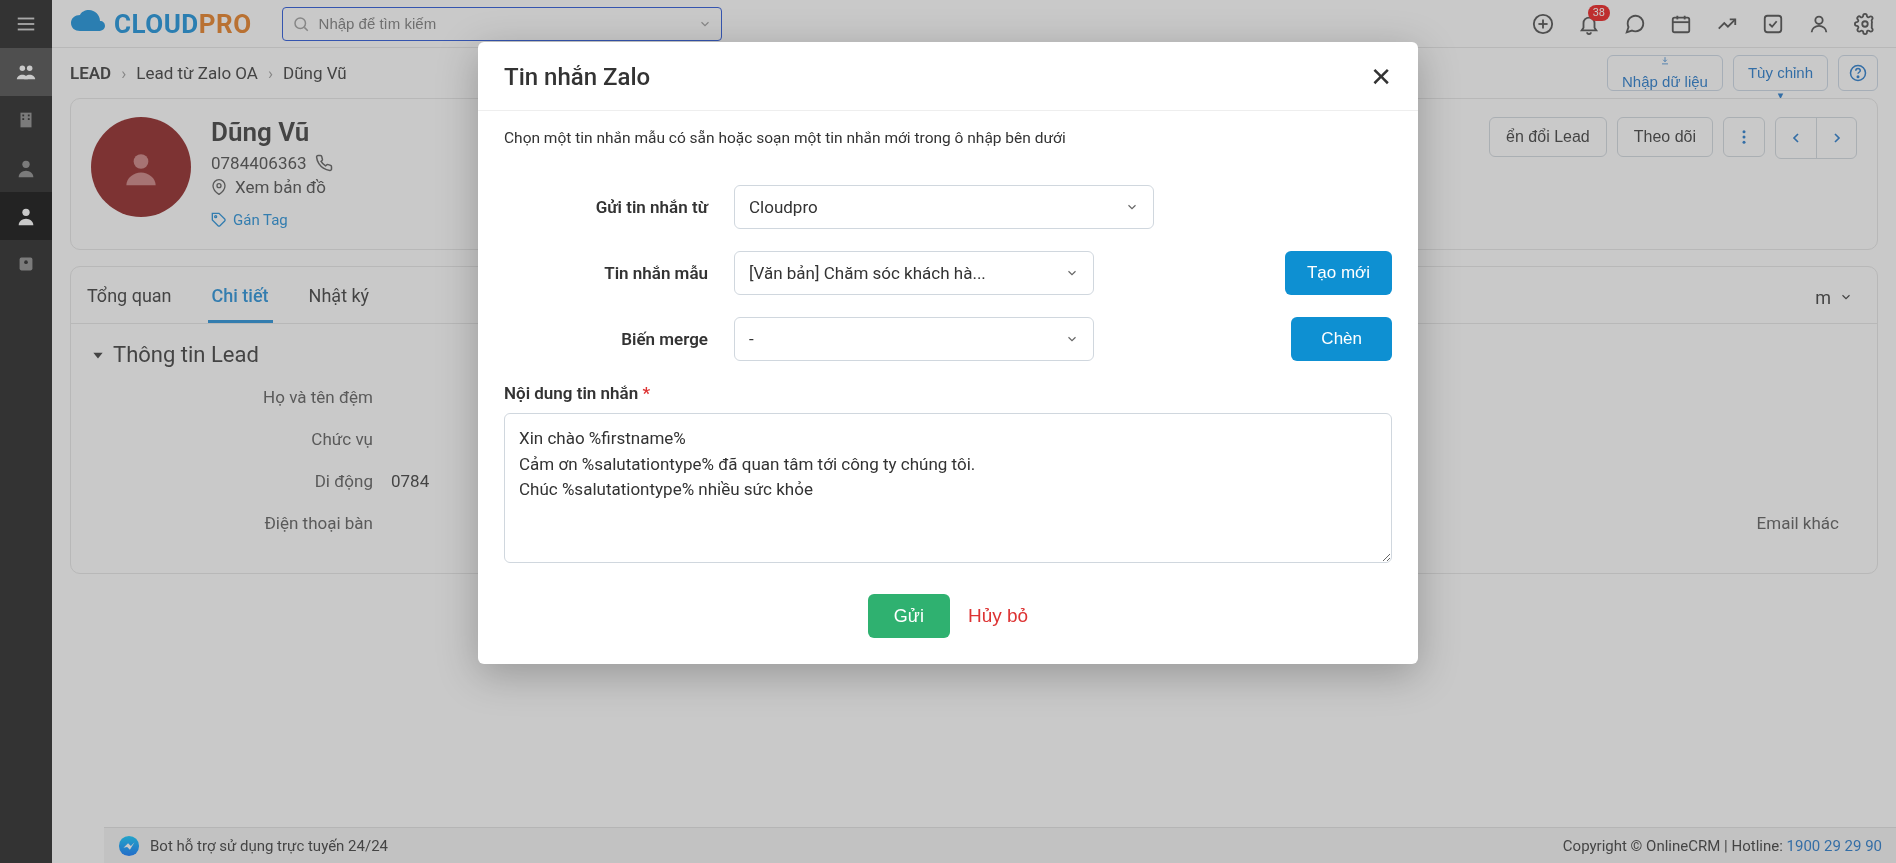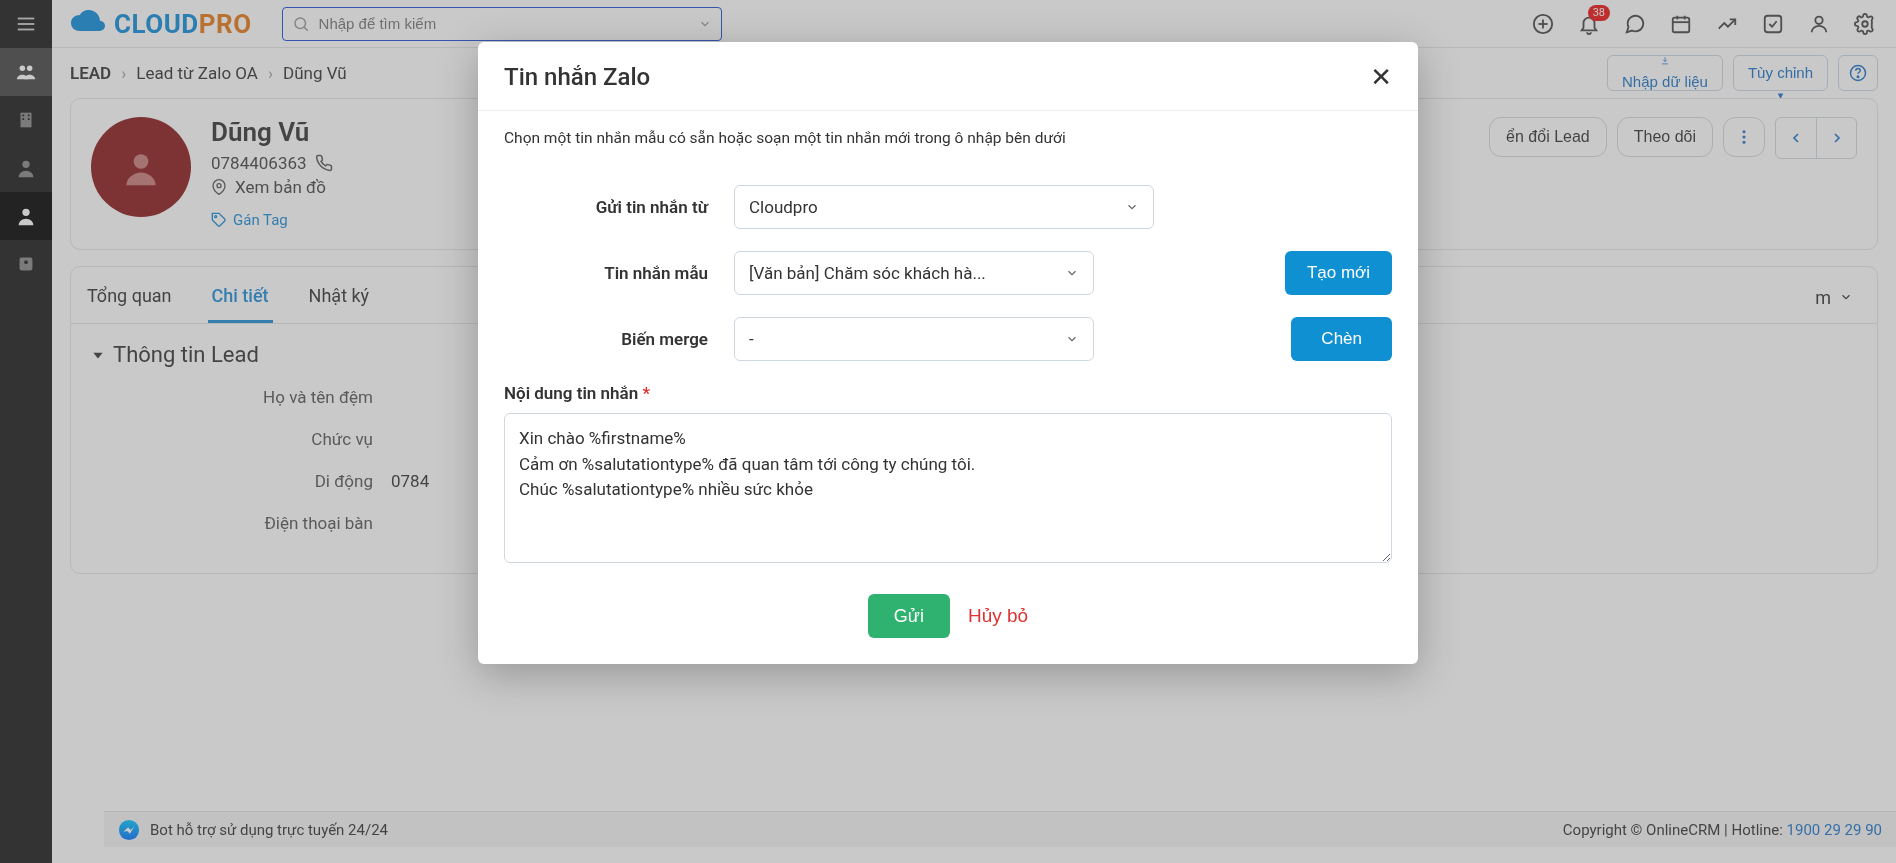--- a/index.html
+++ b/index.html
@@ -33,35 +33,35 @@
 .btn-icon-only { width:40px; padding:0; justify-content:center; }
 .content { padding:0 18px; flex:1; overflow:hidden; }
 .card { border:1px solid #e5e5e5; border-radius:10px; padding:18px 20px; margin-bottom:16px; }
 .lead-head { display:flex; align-items:flex-start; gap:20px; }
 .avatar-big { width:100px; height:100px; border-radius:50%; background:#8b1a1a; display:flex; align-items:center; justify-content:center; }
 .avatar-big svg { width:44px; height:44px; fill:#c97b7b; }
 .lead-info h2 { font-size:26px; font-weight:600; margin-bottom:6px; }
 .lead-info .row { display:flex; align-items:center; gap:8px; font-size:17px; color:#444; margin-bottom:4px; }
 .tag-link { color:#1a8bd8; font-size:15px; display:inline-flex; align-items:center; gap:6px; margin-top:10px; cursor:pointer; }
 .head-right { margin-left:auto; display:flex; gap:10px; align-items:flex-start; }
-.btn-outline { height:40px; border:1px solid #d0d7de; border-radius:12px; background:#fff; padding:0 16px; font-size:16px; color:#333; cursor:pointer; display:inline-flex; align-items:center; }
+.btn-outline { height:40px; border:1px solid #d0d7de; border-radius:6px; background:#fff; padding:0 16px; font-size:16px; color:#333; cursor:pointer; display:inline-flex; align-items:center; }
 .btn-more { width:42px; padding:0; justify-content:center; }
 .nav-arrows { display:flex; border:1px solid #d0d7de; border-radius:6px; overflow:hidden; }
 .nav-arrows .arr { width:40px; height:40px; display:flex; align-items:center; justify-content:center; cursor:pointer; color:#1a73c9; }
 .nav-arrows .arr + .arr { border-left:1px solid #d0d7de; }
 .tabs { display:flex; gap:32px; padding:8px 0 0 12px; border-bottom:1px solid #e5e5e5; font-size:18px; }
 .tab { padding:10px 4px 14px; cursor:pointer; color:#333; }
 .tab.active { color:#1a8bd8; border-bottom:3px solid #1a8bd8; font-weight:500; }
 .more-tab { margin-left:auto; margin-right:20px; display:flex; align-items:center; gap:8px; color:#333; cursor:pointer; padding:10px 4px 14px; }
 .section-title { display:flex; align-items:center; gap:10px; font-size:22px; font-weight:400; padding:18px 0 10px 4px; }
 .fields { display:grid; grid-template-columns: 1fr 1fr; column-gap:80px; row-gap:22px; padding:10px 20px; }
 .field { display:flex; align-items:center; }
 .field label { width:300px; text-align:right; color:#555; font-size:17px; padding-right:18px; }
 .field .val { font-size:17px; color:#333; }
-.footer { position:absolute; bottom:16px; left:52px; right:0; height:36px; background:#f5f5f5; border-top:1px solid #e0e0e0; display:flex; align-items:center; padding:0 14px; font-size:15px; }
+.footer { position:absolute; bottom:0; left:52px; right:0; height:36px; background:#f5f5f5; border-top:1px solid #e0e0e0; display:flex; align-items:center; padding:0 14px; font-size:15px; }
 .footer .bot { display:flex; align-items:center; gap:10px; color:#333; }
 .footer .bot svg { width:22px; height:22px; }
 .footer .right { margin-left:auto; }
 .footer .right .hot { color:#1a73c9; }
 
 
 .overlay { position:absolute; inset:0; background:rgba(100,100,100,0.35); display:flex; align-items:flex-start; justify-content:center; padding-top:42px; }
 .modal { width:940px; background:#fff; border-radius:6px; box-shadow:0 10px 40px rgba(0,0,0,.25); padding:0; }
 .modal-head { display:flex; align-items:center; padding:20px 26px 18px; }
 .modal-head h3 { font-size:24px; font-weight:500; }
@@ -339,20 +339,23 @@
           <div class="field"></div>
           <div class="field">
               <label>Di động</label>
               <span class="val">0784</span>
             </div>
           <div class="field"></div>
           <div class="field">
               <label>Điện thoại bàn</label>
               <span class="val"></span>
             </div>
+          <div class="field">
+              <label style="width:auto; margin-left:auto; text-align:right; flex:1;">Email khác</label>
+            </div>
         </div>
       </div>
     </div>
 
     <div class="footer">
       <div class="bot">
         <svg viewBox="0 0 24 24">
             <defs>
               <linearGradient id="g" x1="0" y1="0" x2="0" y2="1">
                 <stop offset="0" stop-color="#00c6ff"></stop>

